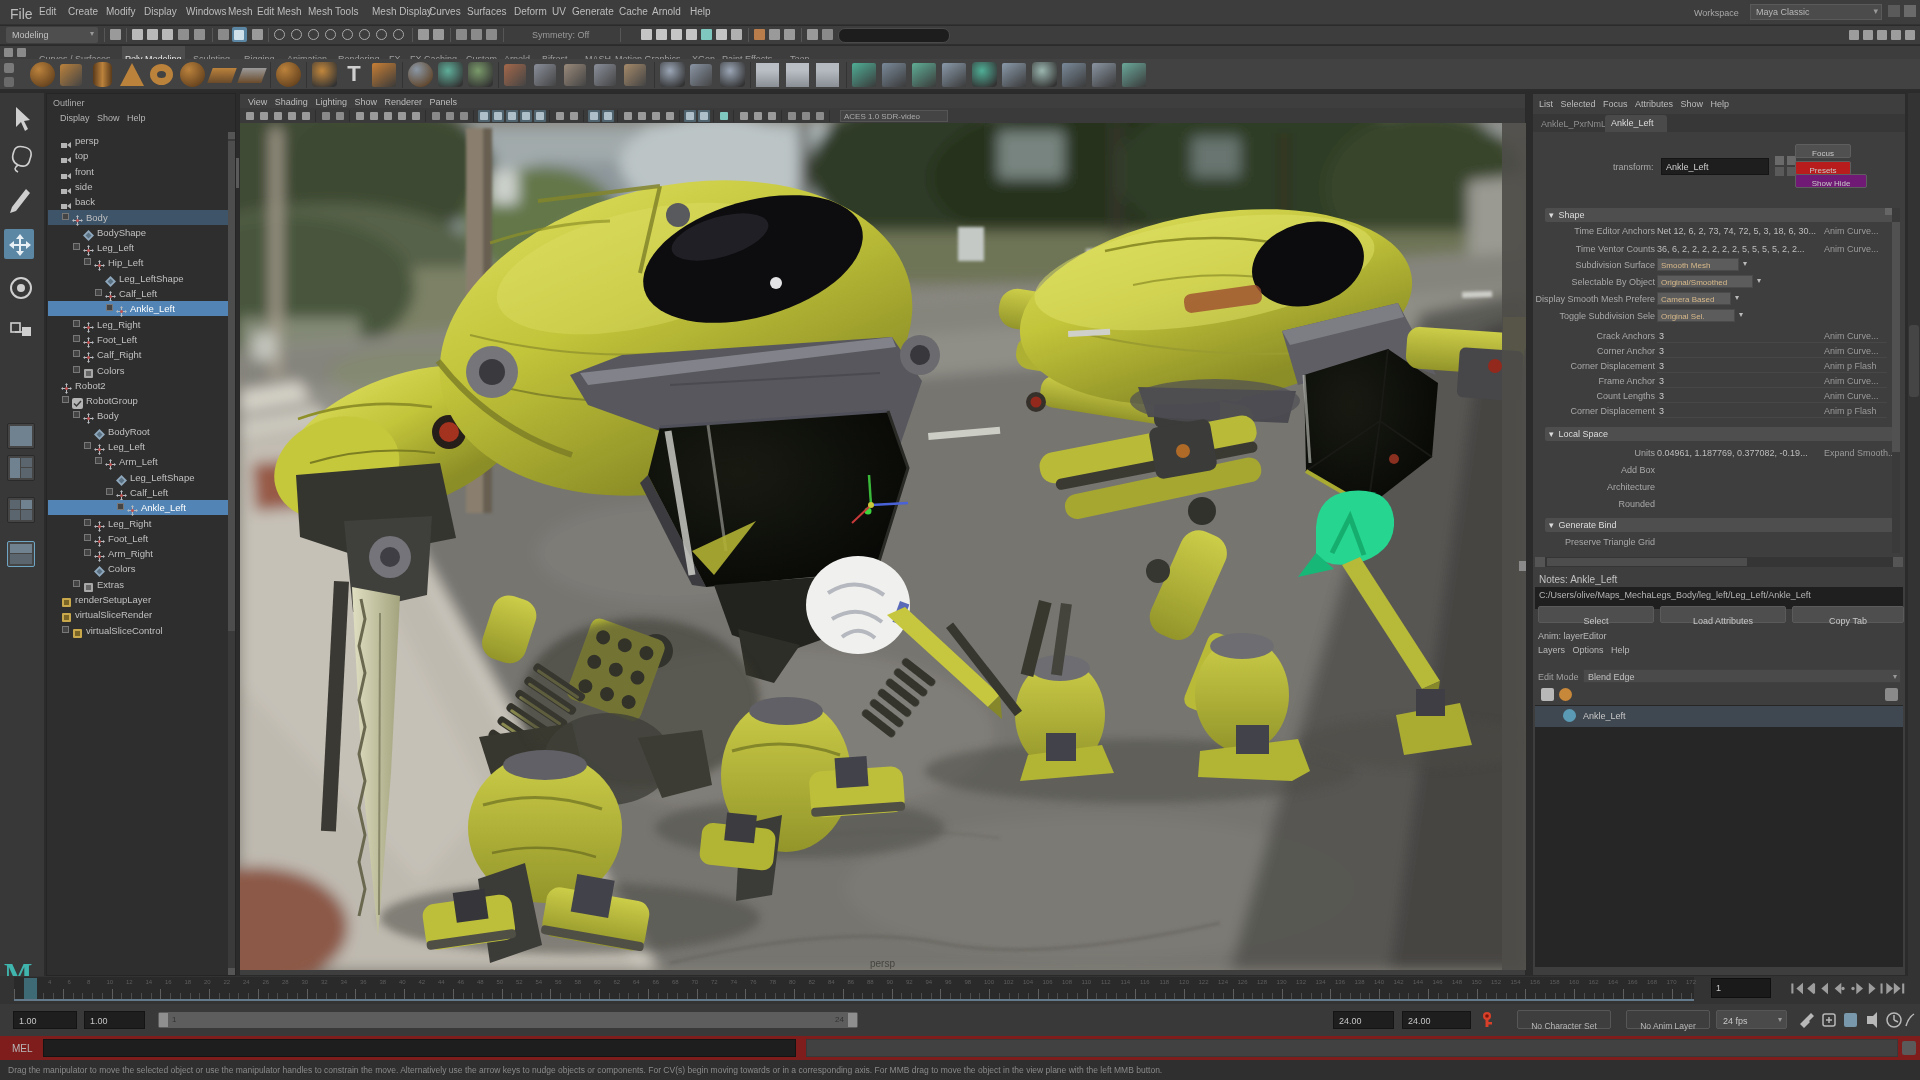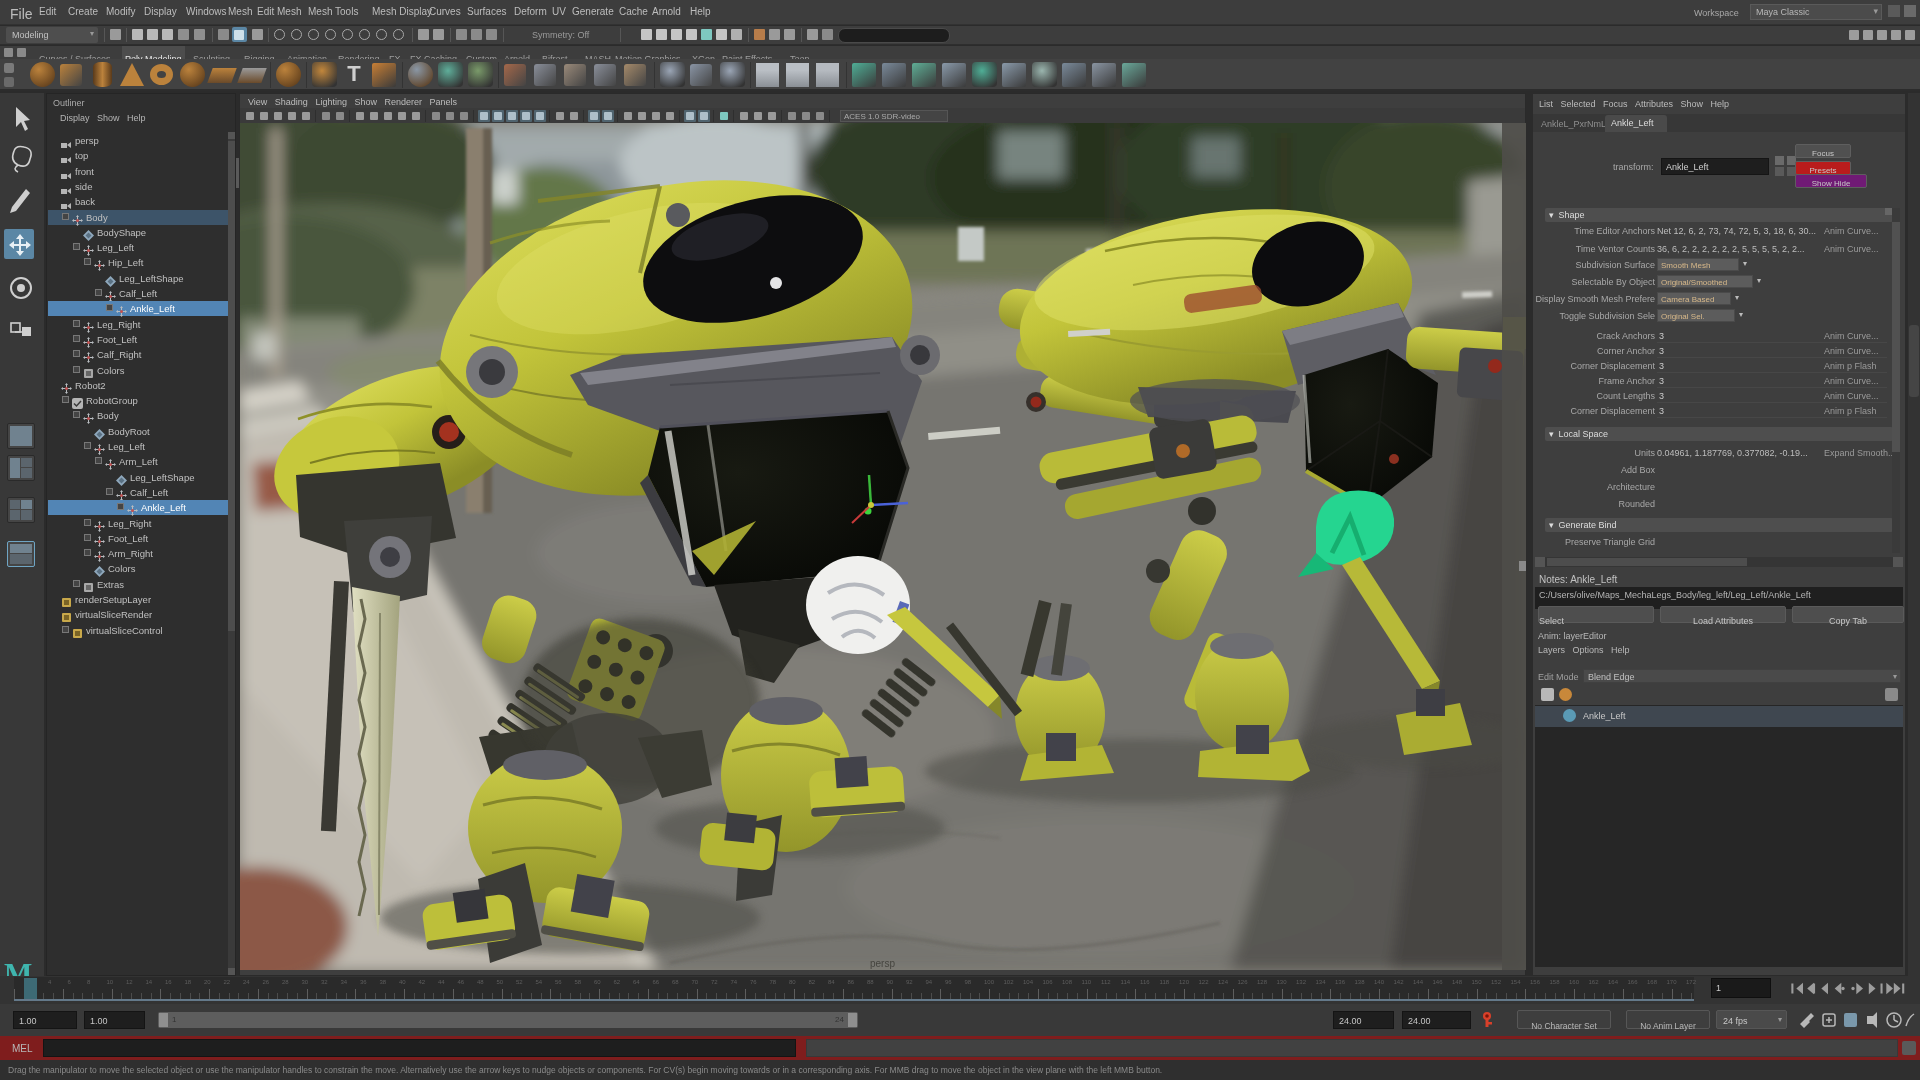--- a/index.html
+++ b/index.html
@@ -900,21 +900,21 @@
     </div>
     <div class="abs" style="left:-28px;top:443px;width:150px;text-align:right;font-size:9px;color:#a8a8a8;white-space:nowrap">Preserve Triangle Grid</div>
     <div class="abs" style="left:2px;top:463px;width:368px;height:10px;background:#353535"></div>
     <div class="abs" style="left:2px;top:463px;width:10px;height:10px;background:#555"></div>
     <div class="abs" style="left:360px;top:463px;width:10px;height:10px;background:#555"></div>
     <div class="abs" style="left:14px;top:464px;width:200px;height:8px;background:#4d4d4d"></div>
     <div class="abs" style="left:6px;top:480px;font-size:10px;color:#c0c0c0;white-space:nowrap">Notes: Ankle_Left</div>
     <div class="abs" style="left:2px;top:493px;width:368px;height:22px;background:#1f1f1f">
       <span style="position:absolute;left:4px;top:3px;font-size:9px;color:#b5b5b5">C:/Users/olive/Maps_MechaLegs_Body/leg_left/Leg_Left/Ankle_Left</span>
     </div>
-    <div class="abs" style="left:5px;top:512px;width:116px;height:17px;background:#4e4e4e;border:1px solid #5a5a5a;border-radius:2px;"><span style="font-size:9px;color:#c8c8c8;position:relative;top:3px">Select</span></div>
+    <div class="abs" style="left:5px;top:512px;width:116px;height:17px;background:#4e4e4e;border:1px solid #5a5a5a;border-radius:2px;text-align:center"><span style="font-size:9px;color:#c8c8c8;position:relative;top:3px">Select</span></div>
     <div class="abs" style="left:127px;top:512px;width:126px;height:17px;background:#4e4e4e;border:1px solid #5a5a5a;border-radius:2px;text-align:center"><span style="font-size:9px;color:#c8c8c8;position:relative;top:3px">Load Attributes</span></div>
     <div class="abs" style="left:259px;top:512px;width:112px;height:17px;background:#4e4e4e;border:1px solid #5a5a5a;border-radius:2px;text-align:center"><span style="font-size:9px;color:#c8c8c8;position:relative;top:3px">Copy Tab</span></div>
     <div class="abs" style="left:5px;top:537px;font-size:9px;color:#b8b8b8;white-space:nowrap">Anim: layerEditor</div>
     <div class="abs" style="left:5px;top:551px;font-size:9px;color:#b8b8b8;white-space:nowrap">Layers&nbsp;&nbsp;&nbsp;Options&nbsp;&nbsp;&nbsp;Help</div>
     <div class="abs" style="left:5px;top:578px;font-size:9px;color:#a0a0a0;white-space:nowrap">Edit Mode</div>
     <div class="abs" style="left:50px;top:575px;width:318px;height:14px;background:#4a4a4a;border:1px solid #404040">
       <span style="position:absolute;left:4px;top:2px;font-size:9px;color:#c0c0c0">Blend Edge</span>
       <span style="position:absolute;right:3px;top:2px;font-size:8px;color:#999">▾</span>
     </div>
     <div class="abs" style="left:8px;top:594px;width:13px;height:13px;background:#b8b8b8;border-radius:2px"></div>

